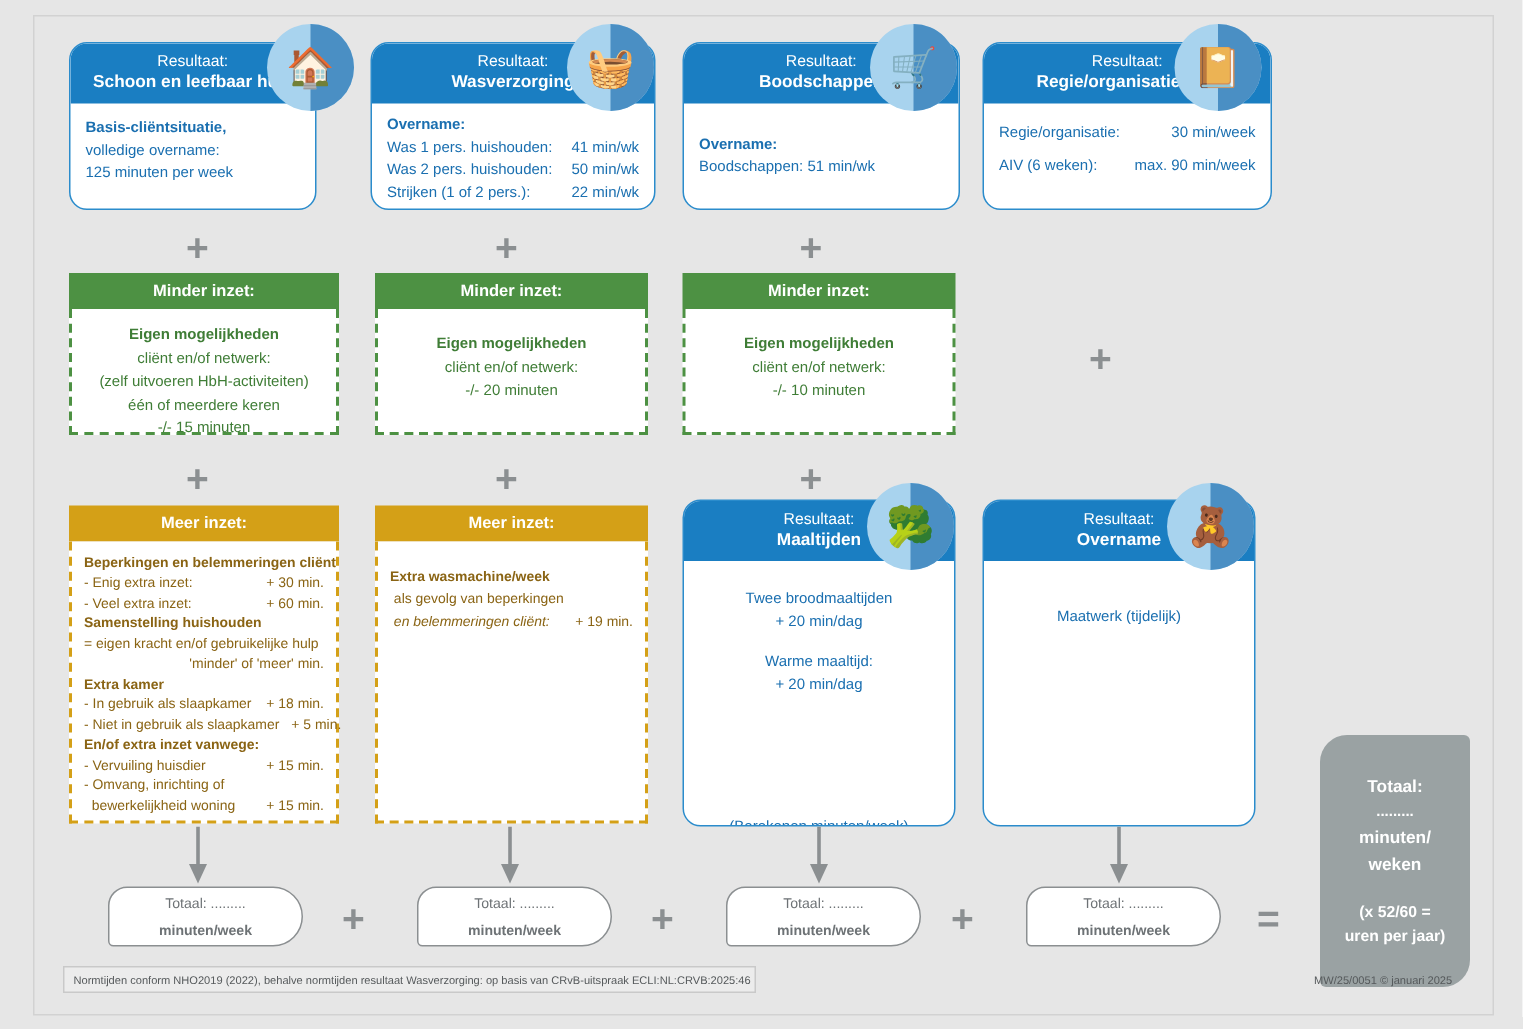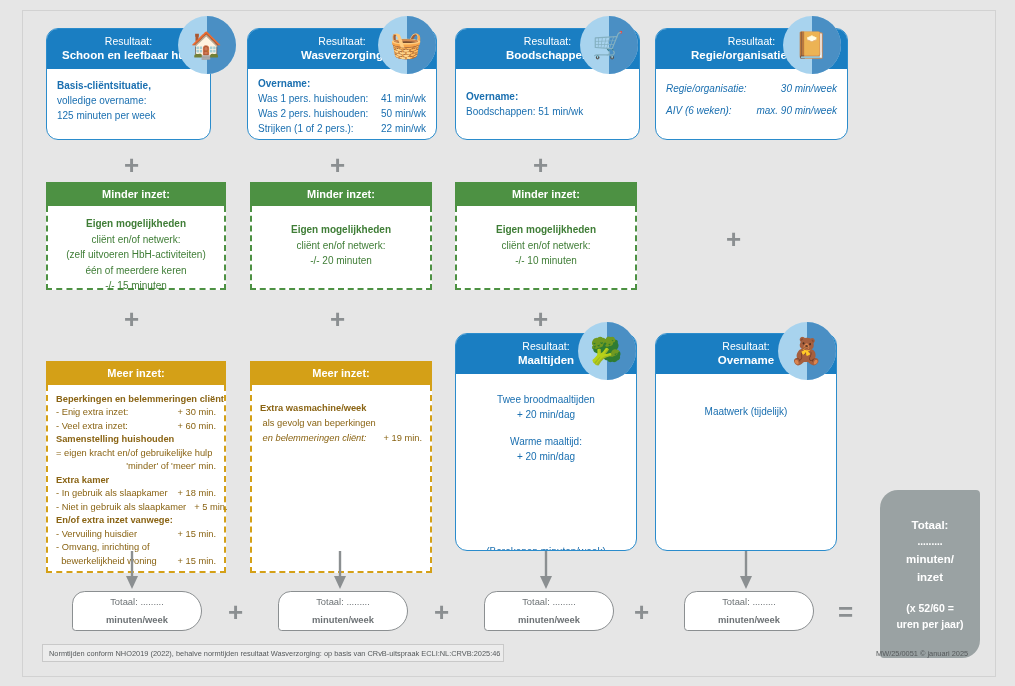--- a/index.html
+++ b/index.html
@@ -30,21 +30,21 @@
   }
   .greencard .body{
     background:#fff;border:2px dashed #4d9143;border-top:none;
     color:#3f7d36;font-size:10px;text-align:center;
     padding:10px 6px;line-height:1.55;box-sizing:border-box;
   }
 
   
   .orangecard .hdr{
     background:#d4a017;color:#fff;font-weight:bold;font-size:11px;
-    text-align:center;padding:6px 4px;margin-top:24px;
+    text-align:center;padding:6px 4px;
   }
   .orangecard .body{
     background:#fff;border:2px dashed #d4a017;border-top:none;
     color:#8a6414;font-size:9.3px;
     padding:8px 8px;line-height:1.45;box-sizing:border-box;
   }
   .orow{display:flex;justify-content:space-between;white-space:nowrap;}
   .orow .v{padding-left:8px;}
   .ohead{font-weight:bold;}
 
@@ -163,21 +163,21 @@
   <div class="iconbadge" style="left:580px;top:16px;">
     <div class="shadow"></div>
     <div class="glyph">🛒</div>
   </div>
 
   <div class="card bluecard" style="left:655px;top:28px;width:193px;height:112px;">
     <div class="hdr">
       <div class="l1">Resultaat:</div>
       <div class="l2">Regie/organisatie, AIV</div>
     </div>
-    <div class="body" style="line-height:2.2;font-style:italic;">
+    <div class="body" style="line-height:2.2;">
       <div class="orow">
         <span>Regie/organisatie:</span>
         <span class="v">30 min/week</span>
       </div>
       <div class="orow">
         <span>AIV (6 weken):</span>
         <span class="v">max. 90 min/week</span>
       </div>
     </div>
   </div>
@@ -372,21 +372,21 @@
   <div class="totaal" style="left:684px;top:591px;width:130px;height:40px;">
     <div>Totaal: .........</div>
     <div class="t2">minuten/week</div>
   </div>
   <div class="equals" style="left:838px;top:599px;">=</div>
 
   <div class="graytotal" style="left:880px;top:490px;width:100px;height:168px;">
     <div>Totaal:</div>
     <div class="dots">.........</div>
     <div>minuten/</div>
-    <div>inzet</div>
+    <div>weken</div>
     <div class="sub">(x 52/60 =</div>
     <div style="font-size:10.5px;">uren per jaar)</div>
   </div>
 
   <div class="footnote" style="left:42px;top:644px;width:462px;height:18px;">Normtijden conform NHO2019 (2022), behalve normtijden resultaat Wasverzorging: op basis van CRvB-uitspraak ECLI:NL:CRVB:2025:46</div>
   <div class="copyright" style="left:876px;top:649px;">MW/25/0051 © januari 2025</div>
 
 </div>
 
 </body></html>

